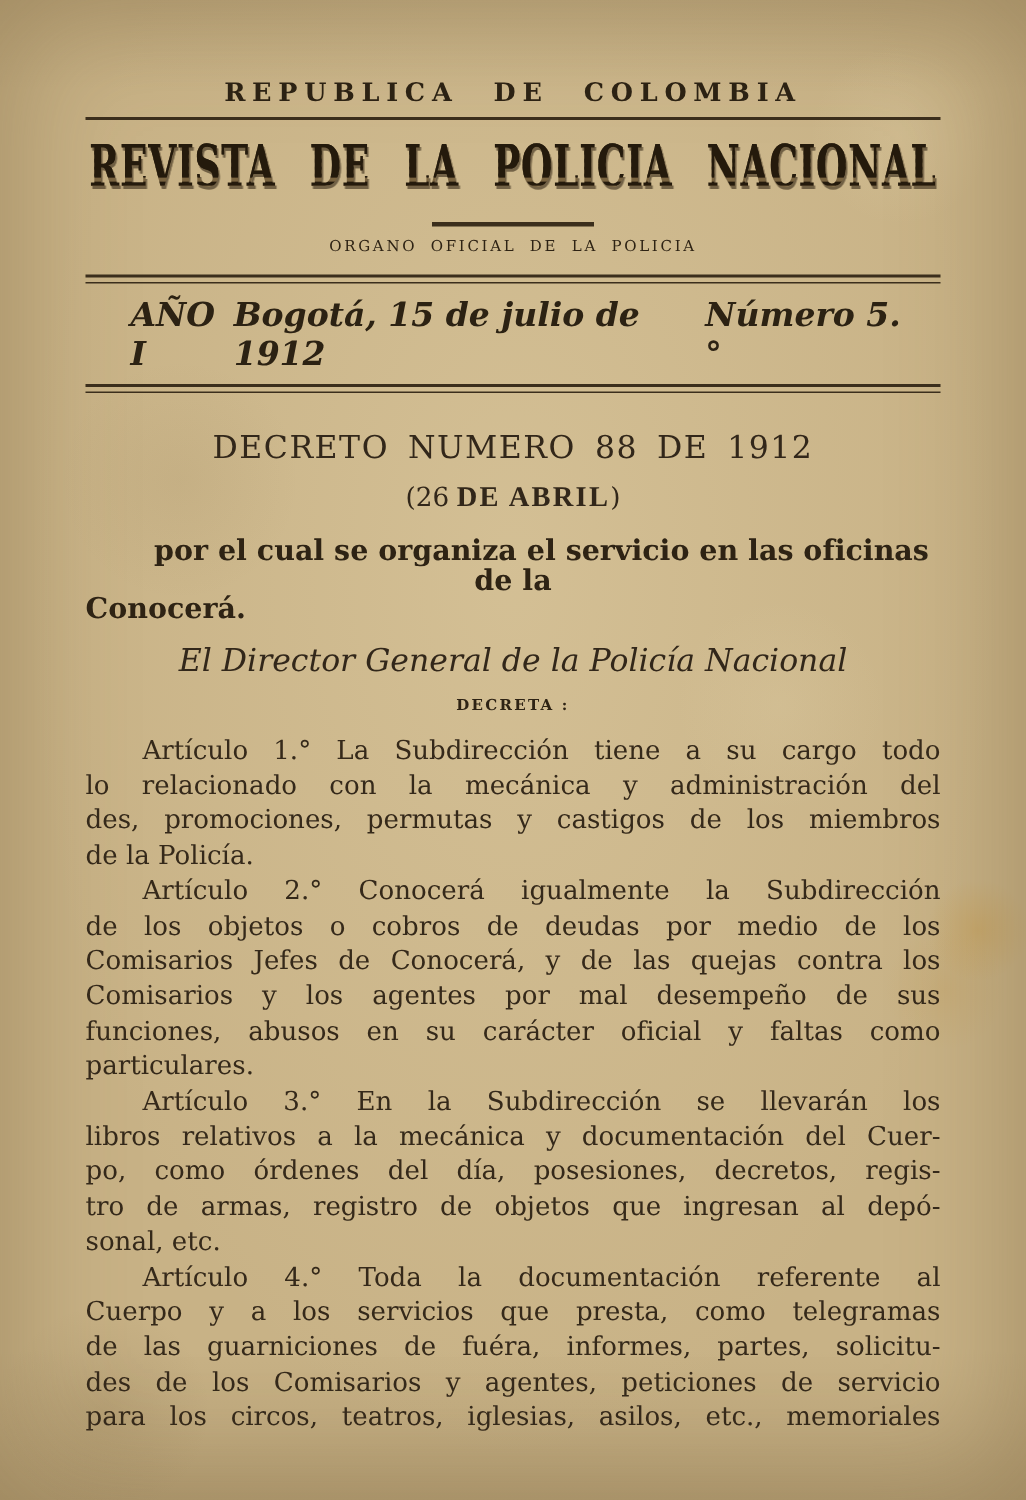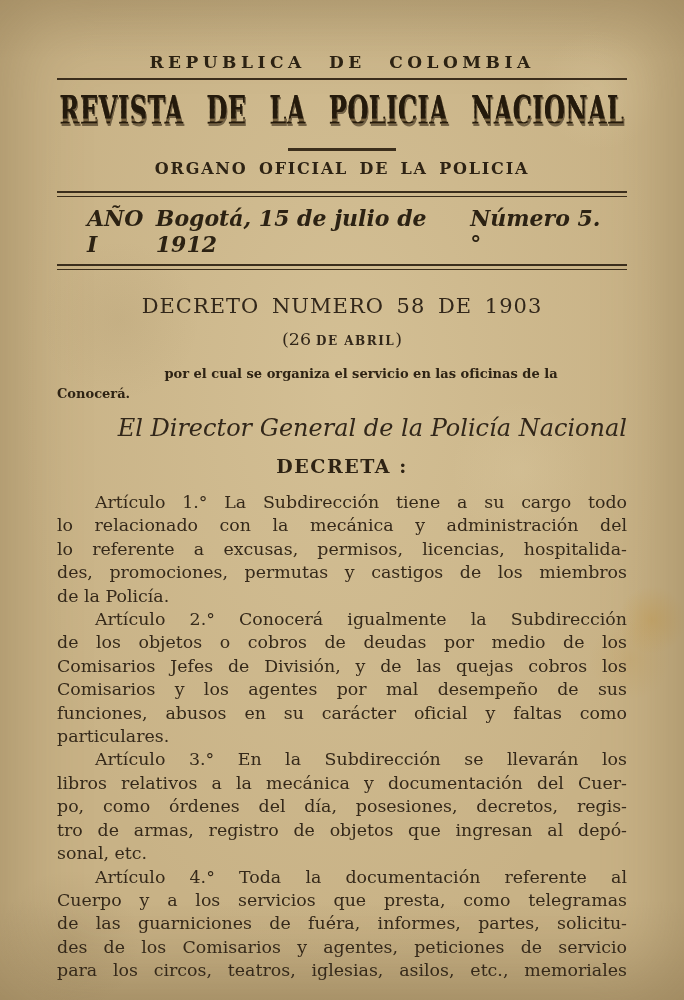--- a/index.html
+++ b/index.html
@@ -42,44 +42,44 @@
     background-image:
       linear-gradient(180deg, #241a0c 0 58%, rgba(0,0,0,0) 58%),
       repeating-linear-gradient(180deg, #241a0c 0 1.6px, #7a6440 1.6px 3.2px);
     -webkit-background-clip:text; background-clip:text;
     -webkit-text-fill-color:transparent; color:transparent;
   }
 
   .rule-short { margin:9px auto 0; width:108px; height:3px; background:var(--rule,#3b2e1c); }
 
   .organ {
-    margin-top:8px; text-align:center; font-weight:bold;
-    font-size:16px; letter-spacing:1.8px; word-spacing:4px; color:#2e2314;
+    margin-top:8px; text-align:center; font-weight:normal;
+    font-size:10px; letter-spacing:1.8px; word-spacing:4px; color:#2e2314;
   }
 
   .double-rule { margin-top:13px; height:3px; border-top:2.5px solid var(--rule,#3b2e1c); border-bottom:1.5px solid var(--rule,#3b2e1c); }
   .double-rule.below { margin-top:7px; }
 
   .date-row {
     margin-top:8px; display:flex; justify-content:space-between; align-items:baseline;
     padding:0 26px 0 30px; font-style:italic; font-weight:bold; font-size:22px; color:#2c2213;
   }
 
   .decree-title {
     margin-top:24px; text-align:center; font-size:21px;
     letter-spacing:1px; word-spacing:5px; color:#32271a;
   }
   .decree-date { margin-top:11px; text-align:center; font-size:17.5px; color:#32271a; }
-  .decree-date .month { font-size:12px; font-weight:bold; letter-spacing:1.5px; margin-left:5px; }
+  .decree-date .month { font-size:19px; font-weight:bold; letter-spacing:1.5px; margin-left:5px;font-family:Liberation Serif, serif; }
 
-  .summary { margin-top:15px; font-weight:bold; font-size:13px; line-height:19.5px; color:#2e2314; }
+  .summary { margin-top:15px; font-weight:bold; font-size:19px; line-height:19.5px; color:#2e2314; }
   .summary .tline { text-align:center; text-align-last:center; }
 
-  .authority { margin-top:11px; text-align:right; font-style:italic; font-size:24px; color:#32271a; }
-  .enactment { margin-top:13px; text-align:center; font-weight:bold; font-size:19px; letter-spacing:1.5px; color:#2e2314; }
+  .authority { margin-top:11px; text-align:center; font-style:italic; font-size:21px; color:#32271a; }
+  .enactment { margin-top:13px; text-align:center; font-weight:bold; font-size:10px; letter-spacing:1.5px; color:#2e2314; }
 
   .body-text { margin-top:14px; font-size:17.4px; line-height:23.4px; }
   .article { margin:0; }
   .tline { text-align:justify; text-align-last:justify; }
   .tline.first { text-indent:38px; }
   .tline.lastline { text-align-last:left; }
   .article[data-continues="true"] .tline.lastline { text-align-last:justify; }
 </style>
 </head>
 <body>
@@ -103,46 +103,45 @@
       <div class="double-rule"></div>
       <div class="date-row">
         <span>AÑO I</span>
         <span>Bogotá, 15 de julio de 1912</span>
         <span>Número 5.°</span>
       </div>
       <div class="double-rule below"></div>
     </header>
 
     <main>
-      <div class="decree-title">DECRETO NUMERO 58 DE 1903</div>
+      <div class="decree-title">DECRETO NUMERO 88 DE 1912</div>
 
       <div class="decree-date">
         <span>(26</span><span class="month">DE ABRIL</span><span>)</span>
       </div>
 
       <div class="summary">
           <div class="tline first">por el cual se organiza el servicio en las oficinas de la</div>
           <div class="tline lastline">Conocerá.</div>
         </div>
 
       <div class="authority">El Director General de la Policía Nacional</div>
       <div class="enactment">DECRETA :</div>
 
       <div class="body-text">
         <div class="article">
             <div class="tline first">Artículo 1.° La Subdirección tiene a su cargo todo</div>
             <div class="tline">lo relacionado con la mecánica y administración del</div>
-            <div class="tline">lo referente a excusas, permisos, licencias, hospitalida-</div>
             <div class="tline">des, promociones, permutas y castigos de los miembros</div>
             <div class="tline lastline">de la Policía.</div>
           </div>
         <div class="article">
             <div class="tline first">Artículo 2.° Conocerá igualmente la Subdirección</div>
             <div class="tline">de los objetos o cobros de deudas por medio de los</div>
-            <div class="tline">Comisarios Jefes de División, y de las quejas cobros los</div>
+            <div class="tline">Comisarios Jefes de Conocerá, y de las quejas contra los</div>
             <div class="tline">Comisarios y los agentes por mal desempeño de sus</div>
             <div class="tline">funciones, abusos en su carácter oficial y faltas como</div>
             <div class="tline lastline">particulares.</div>
           </div>
         <div class="article">
             <div class="tline first">Artículo 3.° En la Subdirección se llevarán los</div>
             <div class="tline">libros relativos a la mecánica y documentación del Cuer-</div>
             <div class="tline">po, como órdenes del día, posesiones, decretos, regis-</div>
             <div class="tline">tro de armas, registro de objetos que ingresan al depó-</div>
             <div class="tline lastline">sonal, etc.</div>

